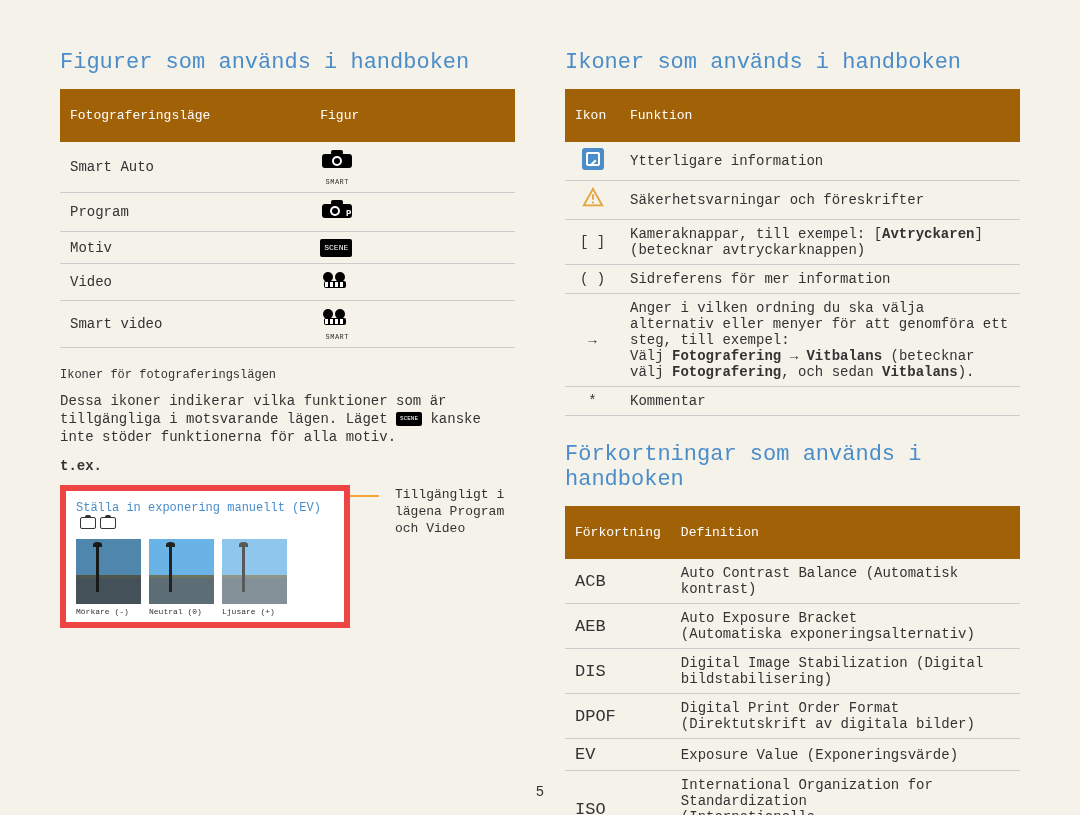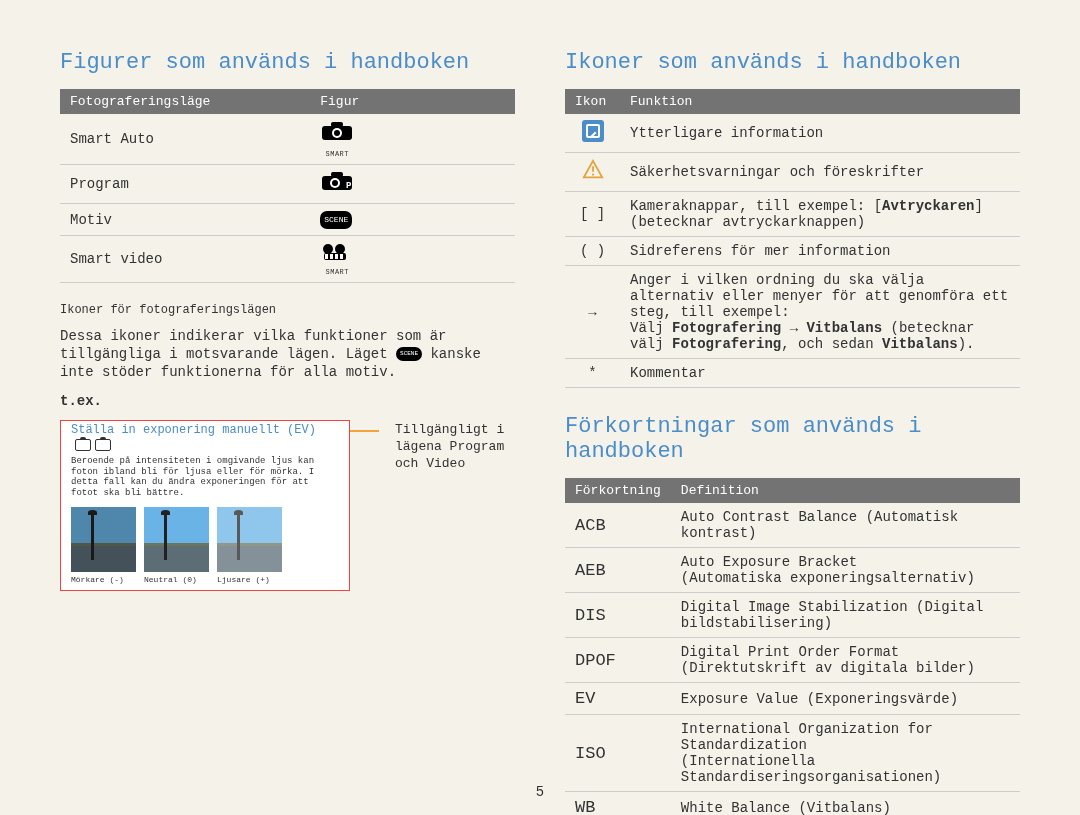--- a/index.html
+++ b/index.html
@@ -20,42 +20,42 @@
     font-weight: normal;
     font-size: 22px;
     margin-bottom: 14px;
   }
   table.fig {
     width: 100%;
     border-collapse: collapse;
     margin-bottom: 20px;
   }
   table.fig th {
-    background: #737373;
+    background: #a16207;
     color: #fff;
     text-align: left;
     font-weight: normal;
-    padding: 5px 10px;
+    padding: 19px 10px;
     font-size: 13px;
   }
   table.fig td {
     padding: 6px 10px;
     border-bottom: 1px solid #ccc;
     vertical-align: middle;
     font-size: 14px;
   }
   .icon-box { display:inline-block; vertical-align:middle; }
   h3.sub { font-size: 12px; font-weight: normal; margin: 20px 0 10px; color:#333; }
   p.body { font-size: 14px; line-height: 1.3; margin-bottom: 10px; }
   .bold { font-weight: bold; }
   .example-row { display:flex; align-items:flex-start; }
   .example-card {
     background: #fff;
-    border: 1px solid #ef4444;
-    padding: 0 10px 6px;
+    border: 6px solid #ef4444;
+    padding: 8px 10px 6px;
     width: 300px;
   }
   .example-title { color: #4a8dc9; font-size: 12px; font-weight: normal; }
   .example-icons { display:inline-flex; gap:4px; margin-left:4px; vertical-align:middle; }
   .mini-icon { width:16px; height:12px; border:1px solid #333; border-radius:2px; position:relative; background:#fff; }
   .mini-icon::before { content:""; position:absolute; top:-3px; left:4px; width:6px; height:3px; background:#333; border-radius:2px 2px 0 0; }
   .example-caption { font-size: 9px; line-height:1.2; margin-top:3px; }
   .thumbs { display:flex; gap:8px; margin-top:8px;align-items:center; }
   .thumb { width:65px; }
   .thumb-img { width:65px; height:65px; background:linear-gradient(#6ab3e6 0 55%, #6b7560 55% 60%, #5d6d76 60% 100%); position:relative; }
@@ -68,21 +68,21 @@
   .side-note { font-size:13px; line-height:1.3; margin-left:16px; max-width:120px; margin-top:2px; }
   .icons-table td:first-child { width:55px; text-align:center; }
   .abbrev-table td:first-child { width:85px; font-size:17px; }
   .ic-info, .ic-warn { width:22px; height:22px; display:inline-block; }
   .ic-info-alt { width:22px;height:22px;display:inline-block;background:#4a8dc9;border-radius:3px;position:relative;}
   .ic-info-alt::before{content:"";position:absolute;left:4px;top:4px;right:4px;bottom:4px;border:2px solid #fff;border-radius:2px;}
   .ic-info-alt::after{content:"";position:absolute;left:7px;top:14px;width:8px;height:2px;background:#fff;transform:rotate(-45deg);}
   .ic-warn{position:relative;}
   .ic-warn svg{width:22px;height:22px;}
   .page-num { position:absolute; bottom:16px; left:50%; transform:translateX(-50%); font-size:14px; }
-  .scene-badge { display:inline-block; width:32px; height:18px; background:#000; color:#fff; font-size:8px; text-align:center; line-height:18px; border-radius:7px; }
+  .scene-badge { display:inline-block; width:32px; height:18px; background:#000; color:#fff; font-size:8px; text-align:center; line-height:18px; border-radius:2px; }
   .smart-label { font-size:7px; display:block; text-align:center; line-height:1; margin-top:1px; letter-spacing:0.5px;}
 </style>
 </head>
 <body>
 
 <div class="cols">
 
   <div class="col">
     <h2 class="blue">Figurer som används i handboken</h2>
 
@@ -114,20 +114,34 @@
                   <rect x="11" y="1" width="12" height="5" rx="2" fill="#000"></rect>
                   <circle cx="15" cy="12" r="5" fill="#fff"></circle>
                   <circle cx="15" cy="12" r="3" fill="#000"></circle>
                   <text x="26" y="17" font-size="9" fill="#fff" font-weight="bold">P</text>
                 </svg>
           </span></td>
         </tr>
         <tr>
           <td>Motiv</td>
           <td><span class="scene-badge">SCENE</span></td>
+        </tr>
+        <tr>
+          <td>Video</td>
+          <td><span class="icon-box">
+            <svg width="34" height="20" viewBox="0 0 34 20">
+                  <circle cx="8" cy="7" r="5" fill="#000"></circle>
+                  <circle cx="20" cy="7" r="5" fill="#000"></circle>
+                  <rect x="4" y="11" width="22" height="7" rx="2" fill="#000"></rect>
+                  <rect x="5" y="12" width="3" height="5" fill="#fff"></rect>
+                  <rect x="10" y="12" width="3" height="5" fill="#fff"></rect>
+                  <rect x="15" y="12" width="3" height="5" fill="#fff"></rect>
+                  <rect x="20" y="12" width="3" height="5" fill="#fff"></rect>
+                </svg>
+          </span></td>
         </tr>
         <tr>
           <td>Smart video</td>
           <td><span class="icon-box">
             <svg width="34" height="22" viewBox="0 0 34 22">
                   <circle cx="8" cy="7" r="5" fill="#000"></circle>
                   <circle cx="20" cy="7" r="5" fill="#000"></circle>
                   <rect x="4" y="11" width="22" height="7" rx="2" fill="#000"></rect>
                   <rect x="5" y="12" width="3" height="5" fill="#fff"></rect>
                   <rect x="10" y="12" width="3" height="5" fill="#fff"></rect>
@@ -149,21 +163,20 @@
 
     <div class="example-row">
       <div class="example-card">
         <div>
           <span class="example-title">Ställa in exponering manuellt (EV)</span>
           <span class="example-icons">
             <span class="mini-icon"></span>
             <span class="mini-icon"></span>
           </span>
         </div>
-        <div class="example-caption">Beroende på intensiteten i omgivande ljus kan foton ibland bli för ljusa eller för mörka. I detta fall kan du ändra exponeringen för att fotot ska bli bättre.</div>
         <div class="thumbs">
           <div class="thumb">
             <div class="thumb-img dark">
                 <div class="pole"></div>
               </div>
             <div class="thumb-label">Mörkare (-)</div>
           </div>
           <div class="thumb">
             <div class="thumb-img">
                 <div class="pole"></div>

